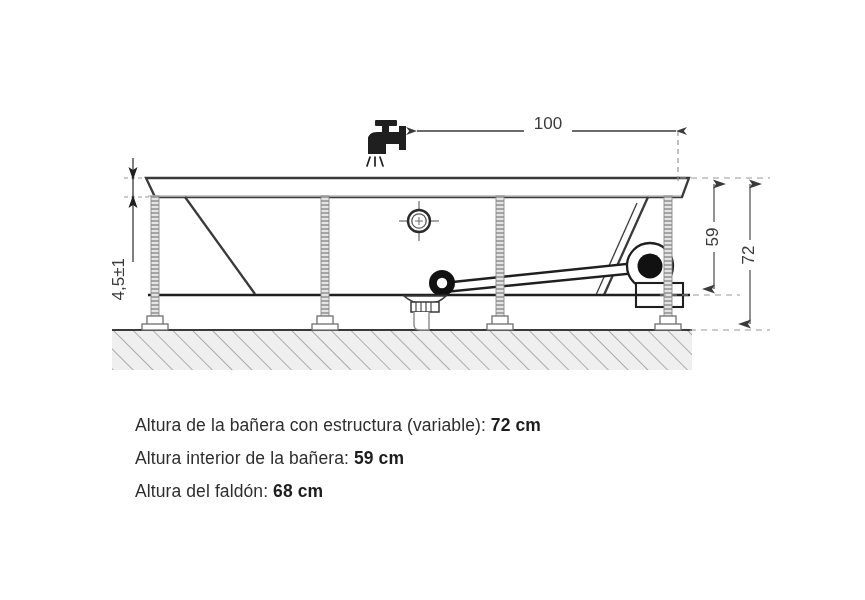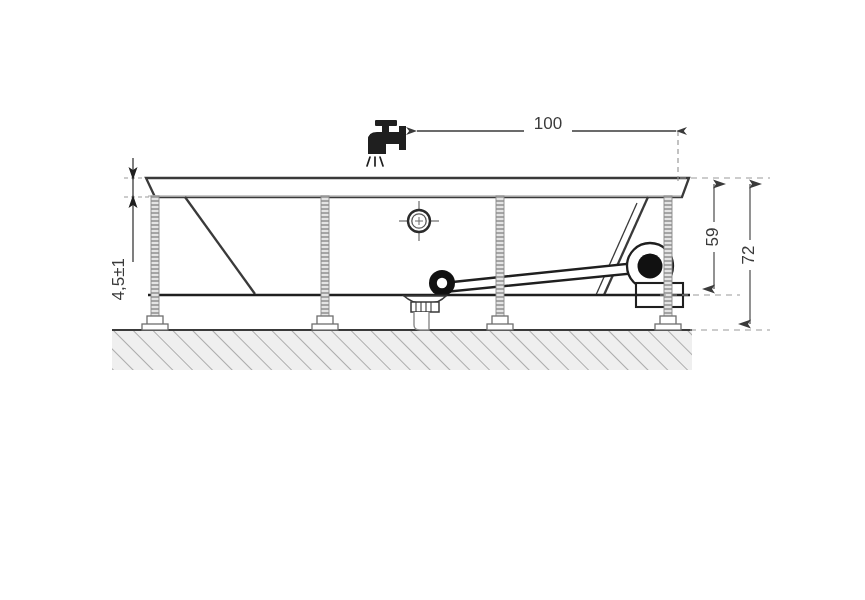--- a/index.html
+++ b/index.html
@@ -211,14 +211,25 @@
     </g>
 
     <g>
       <line x1="750" y1="184" x2="750" y2="324" stroke="#6e6e6e" stroke-width="1.5" marker-start="url(#arrUp)" marker-end="url(#arrDown)"></line>
       <rect x="734" y="240" width="20" height="30" fill="#ffffff"></rect>
       <text x="744" y="265" font-size="17" text-anchor="middle" transform="rotate(-90 744 255)">72</text>
     </g>
 
   </svg>
 
+  <div class="spec-list">
+    <div class="spec-line">
+      <span>Altura de la bañera con estructura (variable): </span><span class="spec-value">72 cm</span>
+    </div>
+    <div class="spec-line">
+      <span>Altura interior de la bañera: </span><span class="spec-value">59 cm</span>
+    </div>
+    <div class="spec-line">
+      <span>Altura del faldón: </span><span class="spec-value">68 cm</span>
+    </div>
+  </div>
 
 </div>
 
 </body></html>

